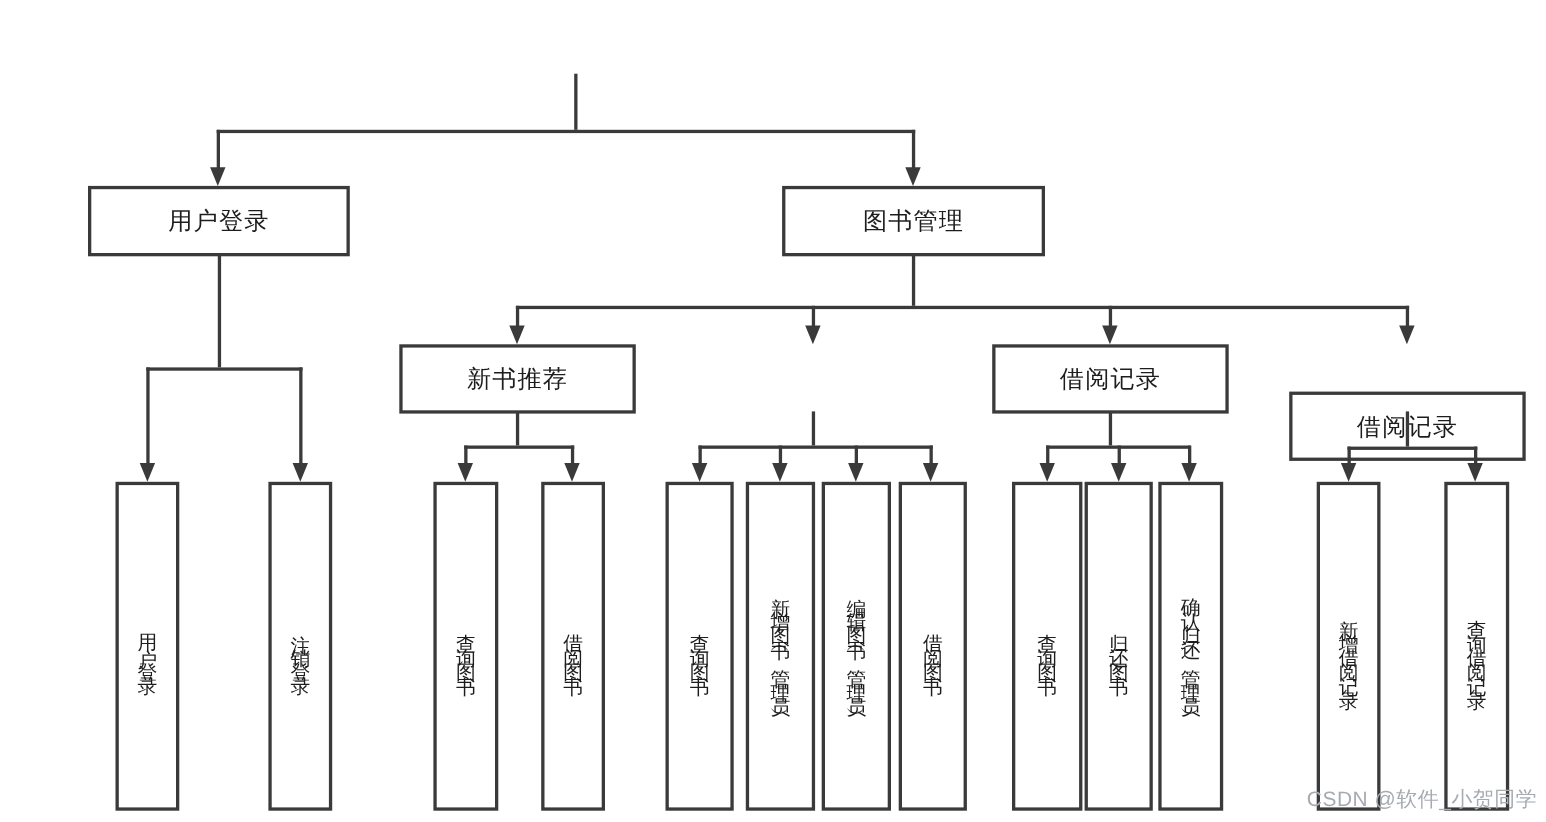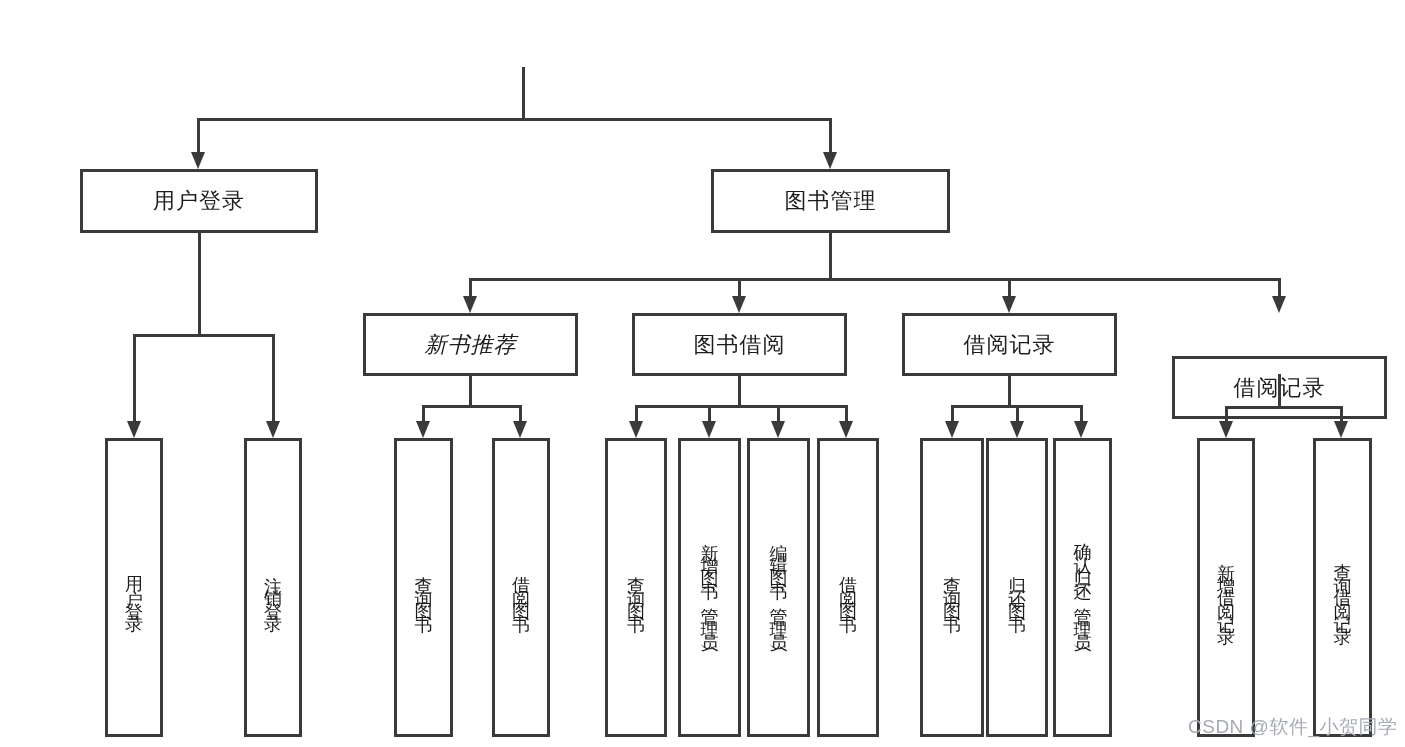--- a/index.html
+++ b/index.html
@@ -31,21 +31,21 @@
   .hl{position:absolute;height:3px;background:var(--line);}
   .arr{
     position:absolute;width:0;height:0;
     border-left:7px solid transparent;border-right:7px solid transparent;
     border-top:17px solid var(--line);
   }
   
   .p-root{left:21px;top:13px;width:1006px;height:55px;}
   .p-login{left:80px;top:169px;width:238px;height:64px;}
   .p-mgmt{left:711px;top:169px;width:239px;height:64px;}
-  .p-newrec{left:363px;top:313px;width:215px;height:63px;font-style:italic;}
+  .p-newrec{left:363px;top:313px;width:215px;height:63px;}
   .p-bookborrow{left:632px;top:313px;width:215px;height:63px;}
   .p-curborrow{left:902px;top:313px;width:215px;height:63px;}
   .p-records{left:1172px;top:313px;width:215px;height:63px;margin-top:43px;}
   .leaf{top:438px;height:299px;}
   .p-l1{left:105px;width:58px;}
   .p-l2{left:244px;width:58px;}
   .p-l3{left:394px;width:59px;}
   .p-l4{left:492px;width:58px;}
   .p-l5{left:605px;width:62px;}
   .p-l6{left:678px;width:63px;}
@@ -64,21 +64,20 @@
 </head>
 <body>
 
 <div id="stage">
 
 
   <div class="box hbox p-login">用户登录</div>
   <div class="box hbox p-mgmt">图书管理</div>
 
   <div class="box hbox p-newrec">新书推荐</div>
-  <div class="box hbox p-bookborrow">图书借阅</div>
   <div class="box hbox p-curborrow">借阅记录</div>
   <div class="box hbox p-records">借阅记录</div>
 
   <div class="box vbox leaf p-l1">用户登录</div>
   <div class="box vbox leaf p-l2">注销登录</div>
 
   <div class="box vbox leaf p-l3">查询图书</div>
   <div class="box vbox leaf p-l4">借阅图书</div>
 
   <div class="box vbox leaf p-l5">查询图书</div>

